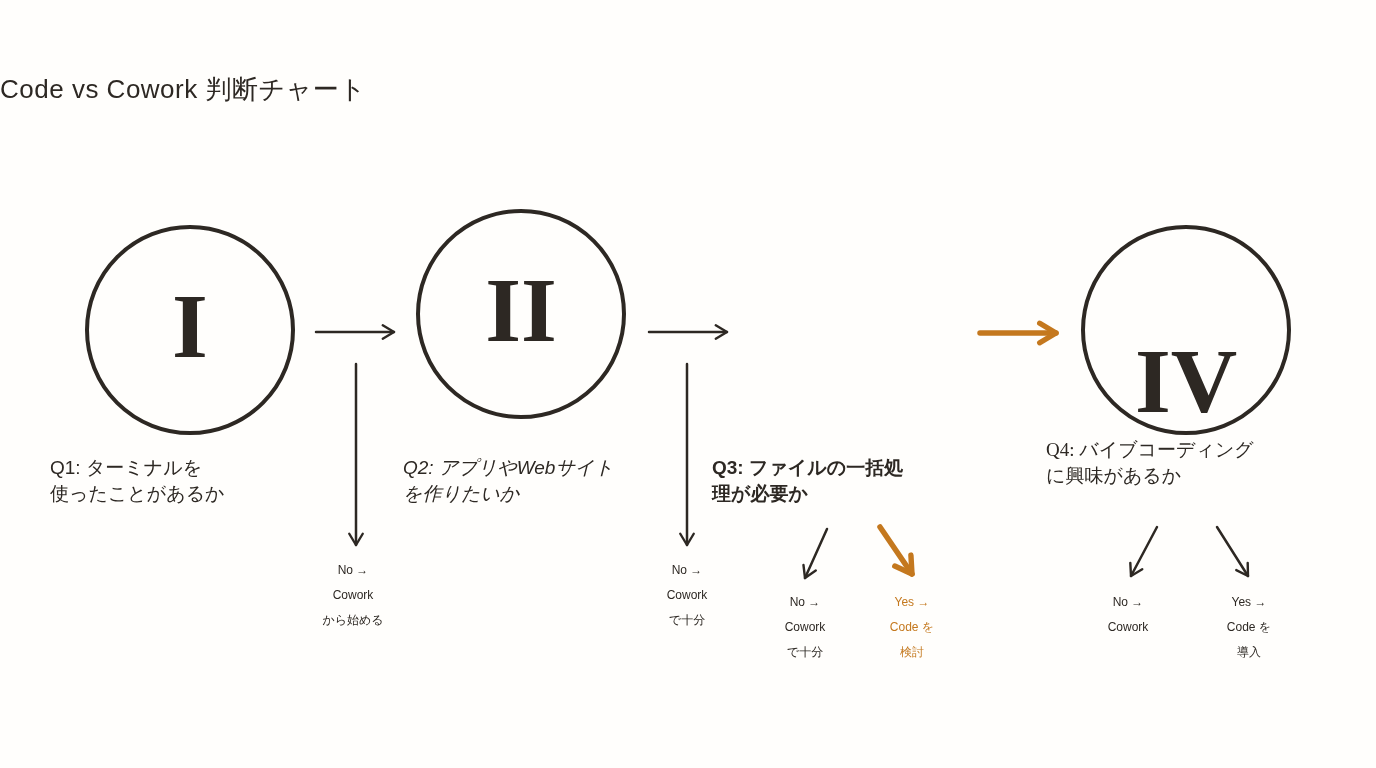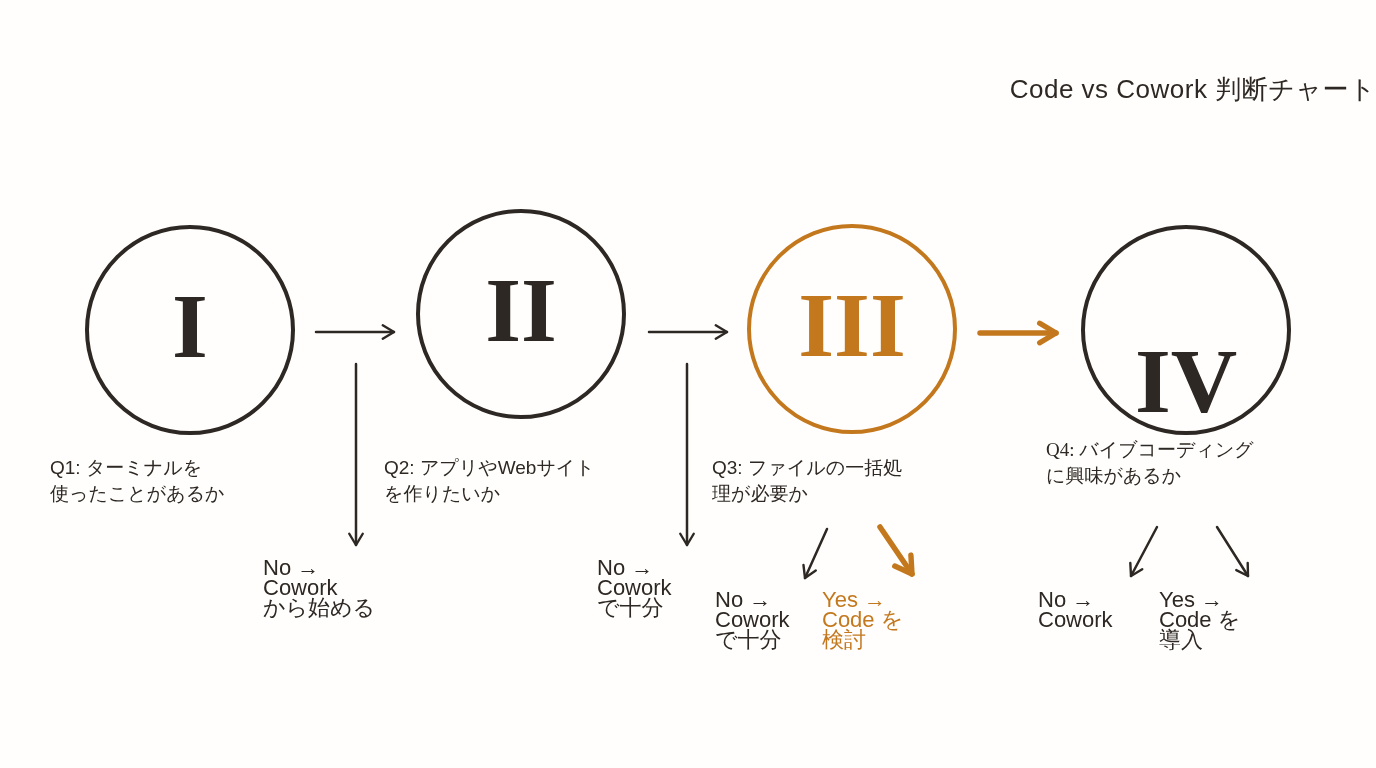--- a/index.html
+++ b/index.html
@@ -14,21 +14,21 @@
     position: relative;
     width: 1376px;
     height: 768px;
     background: #fffefc;
   }
   .title {
     position: absolute;
     top: 72px;
     left: 0;
     width: 1376px;
-    text-align: right;
+    text-align: left;
     font-size: 26px;
     font-weight: 500;
     letter-spacing: 0.5px;
     color: #2d2823;
   }
   .arrows {
     position: absolute;
     left: 0;
     top: 0;
     width: 1376px;
@@ -59,22 +59,23 @@
     position: absolute;
     width: 280px;
     font-size: 19px;
     line-height: 26px;
     white-space: pre-line;
     color: #2d2823;
   }
   .branch {
     position: absolute;
     width: 180px;
-    font-size: 22px;
-    line-height: 20px;
+    text-align: center;
+    font-size: 12px;
+    line-height: 25px;
     white-space: pre-line;
     color: #2d2823;
   }
   .branch.accent { color: #c4781e; }
 </style>
 </head>
 <body>
 
 <div class="canvas">
 
@@ -106,27 +107,24 @@
 
   <div class="circle" style="left:85px; top:225px;">
     <span class="numeral">I</span>
   </div>
   <div class="question" style="left:50px; top:455px;">Q1: ターミナルを
 使ったことがあるか</div>
 
   <div class="circle" style="left:416px; top:209px;">
     <span class="numeral">II</span>
   </div>
-  <div class="question" style="left:384px; top:455px;">Q2: アプリやWebサイト
+  <div class="question" style="left:403px; top:455px;font-style:italic;">Q2: アプリやWebサイト
 を作りたいか</div>
 
-  <div class="circle accent" style="left:747px; top:224px;">
-    <span class="numeral">III</span>
-  </div>
-  <div class="question" style="left:712px; top:455px;">Q3: ファイルの一括処
+  <div class="question" style="left:712px; top:455px;font-weight:bold;">Q3: ファイルの一括処
 理が必要か</div>
 
   <div class="circle" style="left:1081px; top:225px;align-items:flex-end;">
     <span class="numeral">IV</span>
   </div>
   <div class="question" style="left:1046px; top:437px;font-family:Liberation Serif, serif;">Q4: バイブコーディング
 に興味があるか</div>
 
   <div class="branch" style="left:263px; top:558px;">No →
 Cowork

